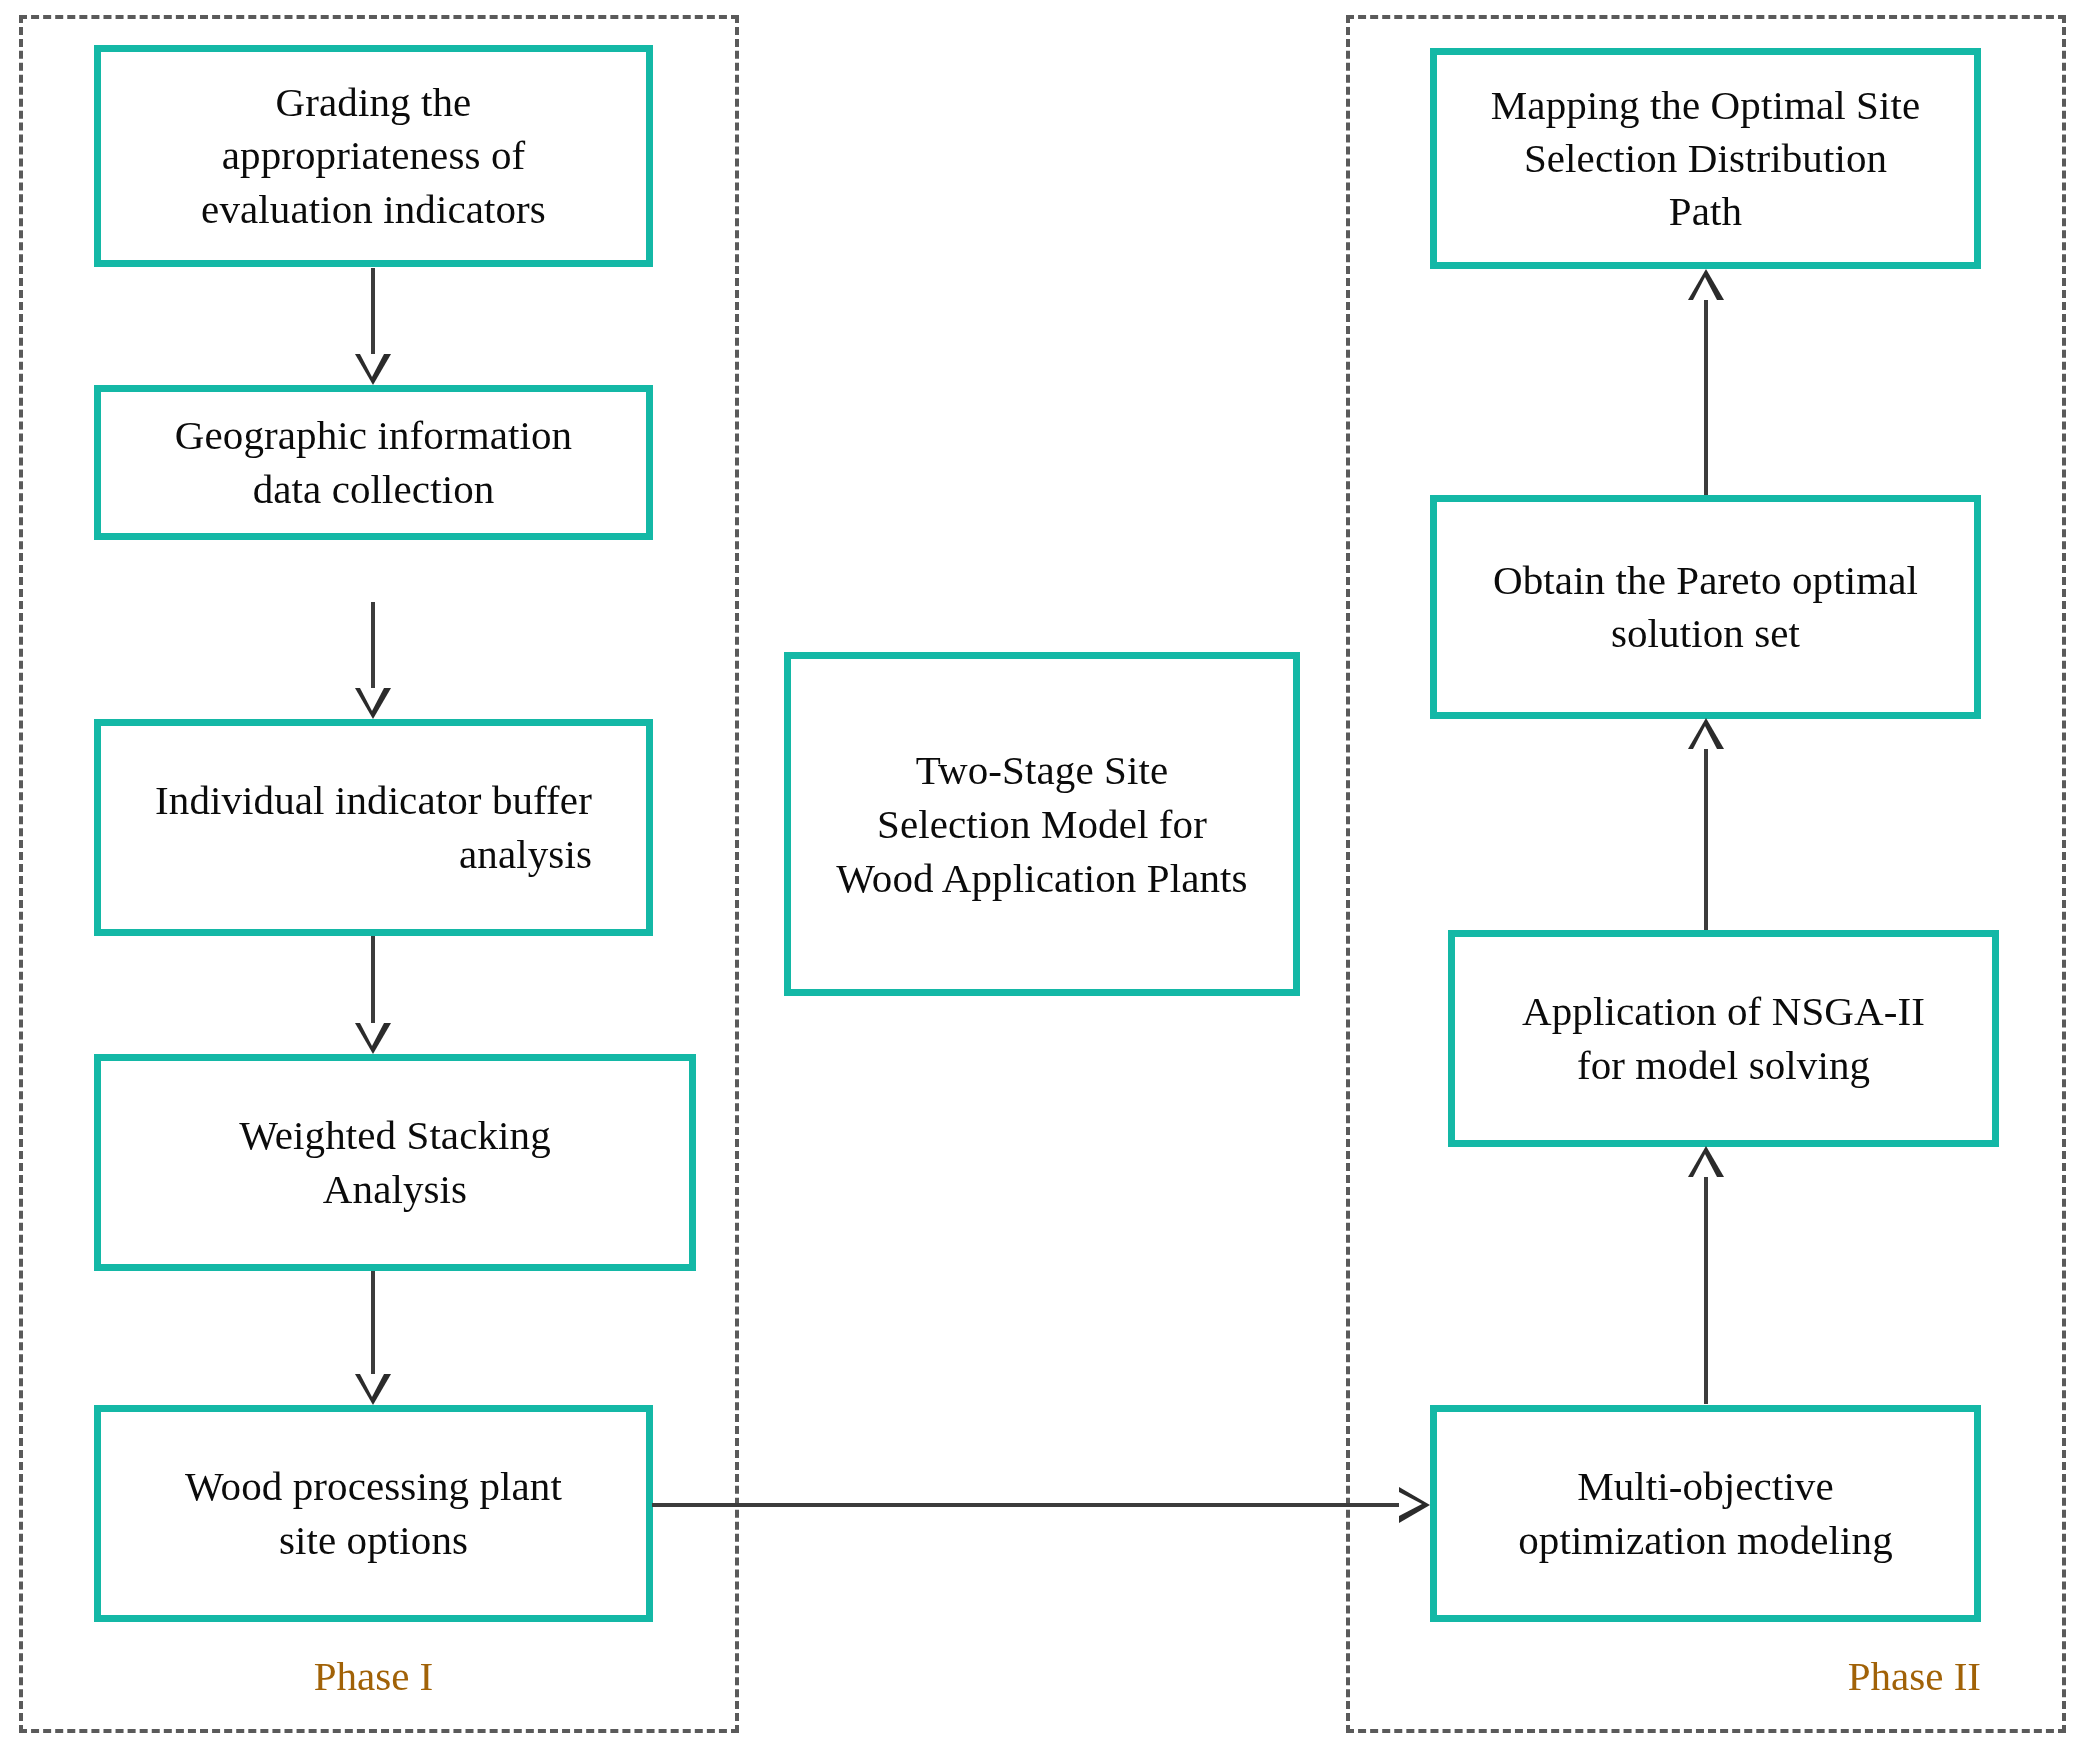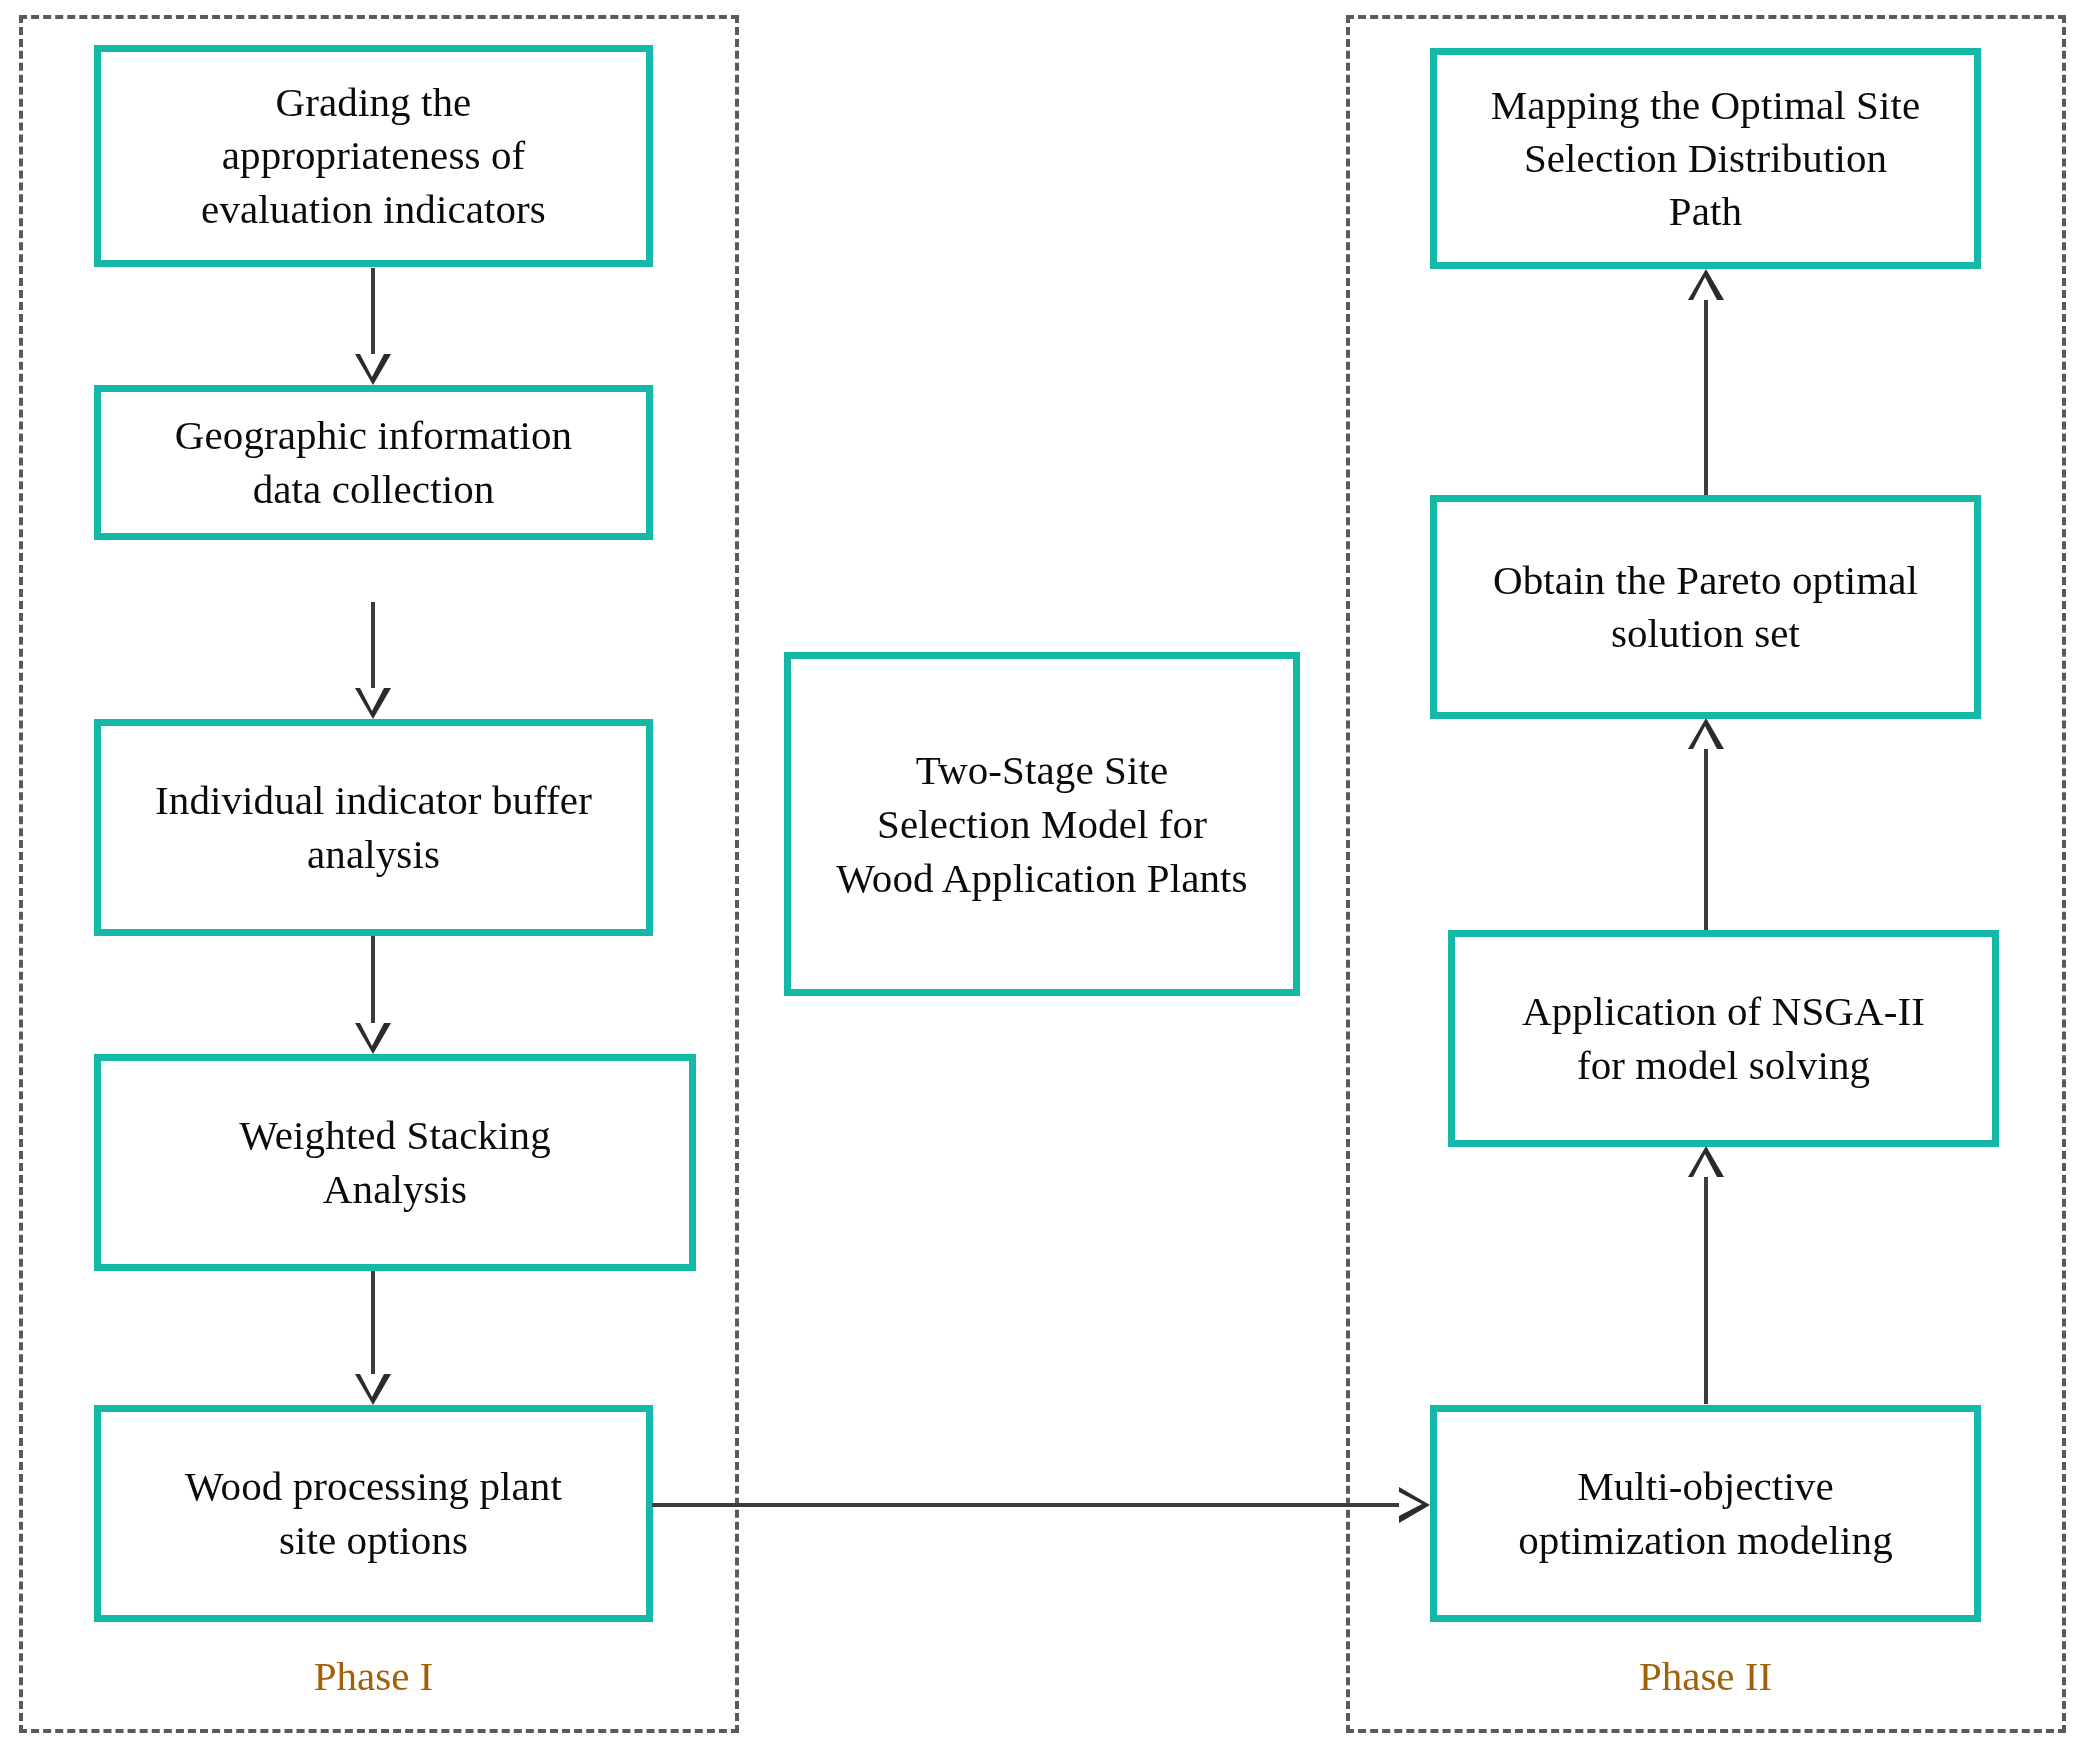--- a/index.html
+++ b/index.html
@@ -106,21 +106,21 @@
     <span class="label">Grading the
 appropriateness of
 evaluation indicators</span>
   </div>
 
   <div class="node" style="left:94px;top:385px;width:559px;height:155px;">
     <span class="label">Geographic information
 data collection</span>
   </div>
 
-  <div class="node" style="left:94px;top:719px;width:559px;height:217px;">
+  <div class="node" style="left:94px;top:719px;width:559px;height:217px;text-align:right;">
     <span class="label">Individual indicator buffer
 analysis</span>
   </div>
 
   <div class="node" style="left:94px;top:1054px;width:602px;height:217px;">
     <span class="label">Weighted Stacking
 Analysis</span>
   </div>
 
   <div class="node" style="left:94px;top:1405px;width:559px;height:217px;">
@@ -150,21 +150,21 @@
 for model solving</span>
   </div>
 
   <div class="node" style="left:1430px;top:1405px;width:551px;height:217px;align-items:center;">
     <span class="label">Multi-objective
 optimization modeling</span>
   </div>
 
   <div class="phase-label" style="left:94px;top:1652px;width:559px;">Phase I</div>
 
-  <div class="phase-label" style="left:1430px;top:1652px;width:551px;">Phase II</div>
+  <div class="phase-label" style="left:1430px;top:1652px;width:551px;text-align:right;">Phase II</div>
 
   <div class="vline" style="left:371px;top:268px;height:89px;"></div>
   <div class="arrow-down" style="left:355px;top:354px;"></div>
 
   <div class="vline" style="left:371px;top:602px;height:89px;"></div>
   <div class="arrow-down" style="left:355px;top:688px;"></div>
 
   <div class="vline" style="left:371px;top:936px;height:89px;"></div>
   <div class="arrow-down" style="left:355px;top:1023px;"></div>
 

